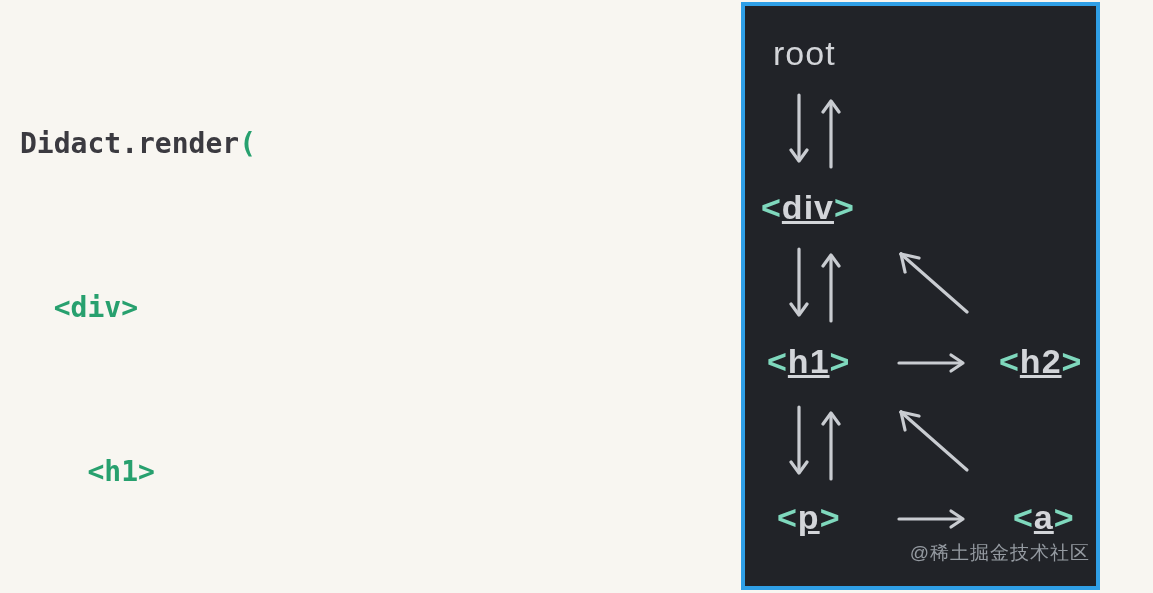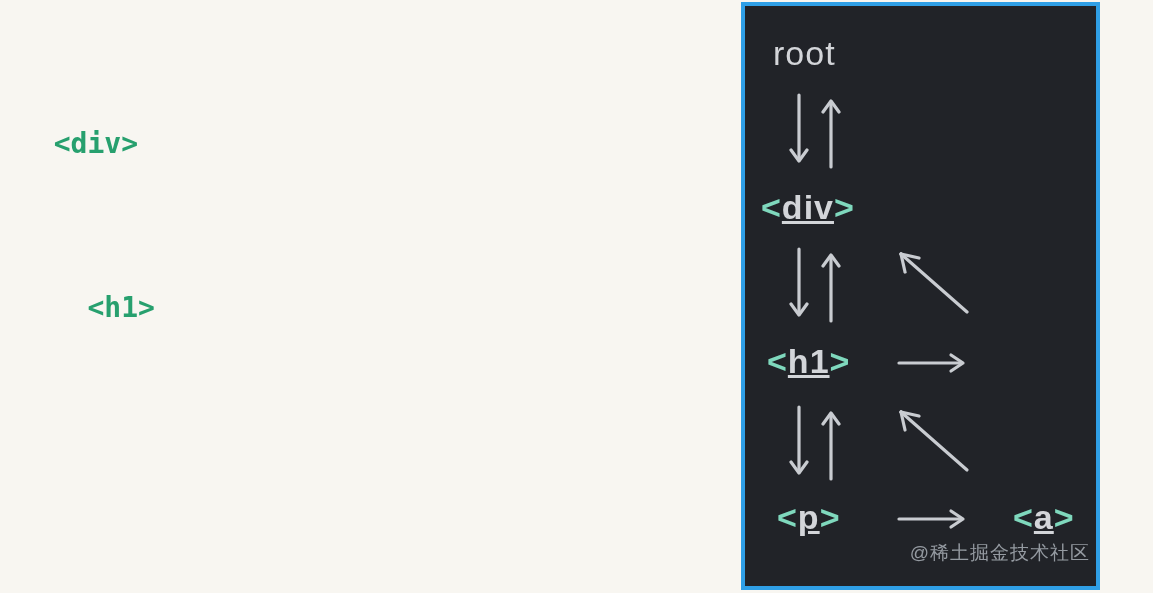--- a/index.html
+++ b/index.html
@@ -58,20 +58,21 @@
     position: absolute; white-space: nowrap;
     font-size: 19px; letter-spacing: 1px;
   }
   .wm-community { right: 6px; top: 534px; color: rgba(178,184,191,0.8); margin-left: 32px; }
   .wm-url       { right: 4px; top: 552px; color: rgba(214,220,226,0.9); }
 </style>
 </head>
 <body>
 
 <div class="code">
+  <div><span class="c-dark">Didact.render</span><span class="c-green">(</span></div>
   <div class="c-green">  &lt;div&gt;</div>
   <div class="c-green">    &lt;h1&gt;</div>
   
   
   
   
   
   
   
 </div>
@@ -104,20 +105,23 @@
         <path d="M8 8 L12 26"></path>
     </svg>
 
     <div class="node" style="left:22px; top:336px;">
       <span class="bracket">&lt;</span><span class="tagname">h1</span><span class="bracket">&gt;</span>
     </div>
     <svg class="arrow-svg" style="left:152px; top:346px;" width="76" height="22" viewBox="0 0 76 22">
       <path d="M2 11 H64"></path>
         <polyline points="54,3 66,11 54,19"></polyline>
     </svg>
+    <div class="node" style="left:254px; top:336px;">
+      <span class="bracket">&lt;</span><span class="tagname">h2</span><span class="bracket">&gt;</span>
+    </div>
 
     <svg class="arrow-svg" style="left:44px; top:398px;" width="52" height="78" viewBox="0 0 52 78">
       <path d="M10 3 V68"></path>
         <polyline points="2,58 10,69 18,58"></polyline>
       <path d="M42 75 V10"></path>
         <polyline points="34,20 42,9 50,20"></polyline>
     </svg>
     <svg class="arrow-svg" style="left:148px; top:398px;" width="80" height="72" viewBox="0 0 80 72">
       <path d="M8 8 L74 66"></path>
         <path d="M8 8 L26 12"></path>

